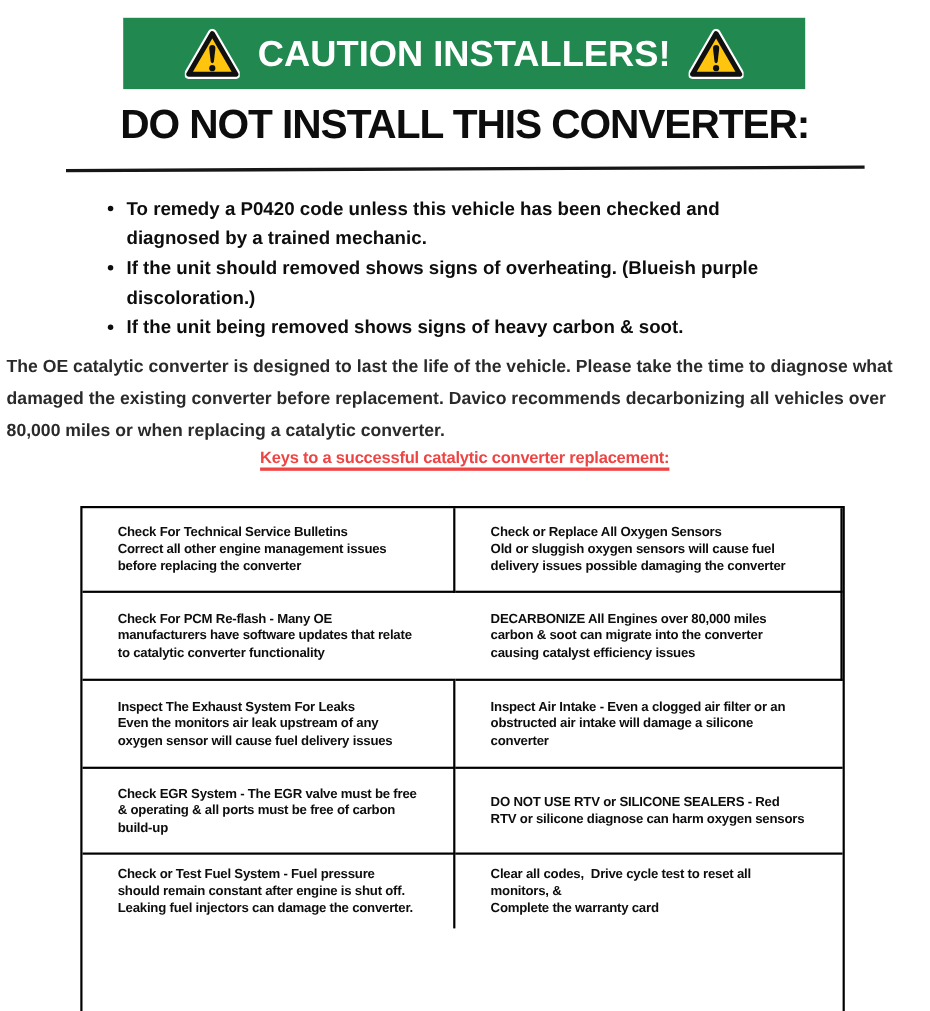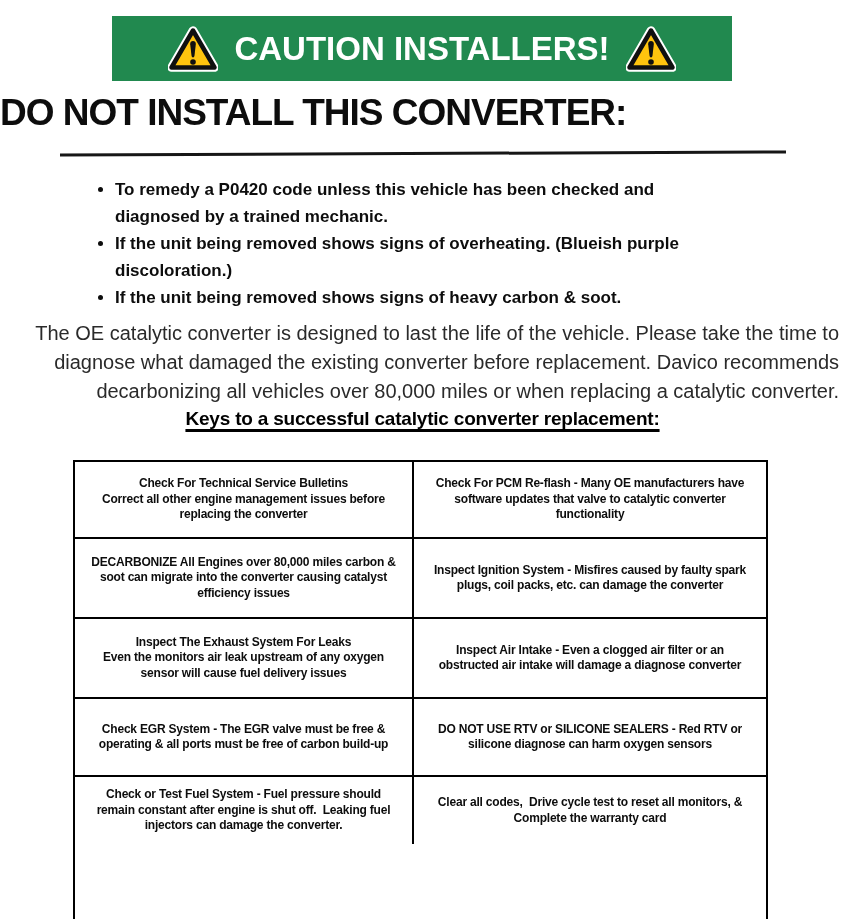--- a/index.html
+++ b/index.html
@@ -15,58 +15,58 @@
     background:#21894f; display:flex; align-items:center; justify-content:center;
     gap:16px;
   }
   .banner-label {
     color:#ffffff; font-weight:bold; font-size:33px; letter-spacing:0px;
     white-space:nowrap;
   }
   .warn-icon { width:50px; height:46px; display:block; }
   
   .main-heading {
-    position:absolute; top:76px; left:0; width:100%; text-align:left;
+    position:absolute; top:76px; left:0; width:100%; text-align:center;
     font-size:37px; font-weight:bold; letter-spacing:-1px; color:#0d0d0d;
     white-space:nowrap;
   }
   .divider {
     position:absolute; top:136px; left:60px; width:726px; height:3px;
     background:#161616; transform:rotate(-0.25deg);
   }
   
   .warning-list {
     position:absolute; top:160px; left:115px; width:620px;
     list-style:disc outside;
   }
   .warning-list li {
     font-size:17px; font-weight:bold; line-height:27px; color:#0d0d0d;
     margin-bottom:0px;
   }
   
   .advisory {
-    position:absolute; top:303px; left:6px; width:833px; text-align:right;
-    font-size:20px; font-weight:normal; line-height:29px; color:#2a2a2a;
+    position:absolute; top:303px; left:6px; width:833px; text-align:left;
+    font-size:16px; font-weight:bold; line-height:29px; color:#2a2a2a;
   }
   
   .keys-heading {
     position:absolute; top:392px; left:0; width:100%; text-align:center;
-    font-size:19px; font-weight:bold; letter-spacing:-0.2px; color:#000000;
+    font-size:15px; font-weight:bold; letter-spacing:-0.2px; color:#ef4444;
     text-decoration:underline; text-decoration-thickness:2.5px; text-underline-offset:4px;
   }
   
   .ctable {
     position:absolute; top:444px; left:73px; width:695px;
     display:grid; grid-template-columns:339px 352px;
     grid-template-rows:77px 80px 80px 78px 67px 78px;
     border:2.5px solid #000;
   }
   .cell {
     display:flex; align-items:center; justify-content:center;
-    text-align:center; padding:4px 14px;
+    text-align:left; padding:4px 32px;
     font-size:12px; font-weight:bold; line-height:15.5px; letter-spacing:-0.2px;
     color:#0d0d0d; white-space:pre-wrap;
     border-right:2px solid #000; border-bottom:2px solid #000;
   }
   .cell.col-right { border-right:none; }
   .cell.row-last { border-bottom:none; }
   .cell.large { font-size:14.5px; line-height:18px; }
 </style>
 </head>
 <body>
@@ -87,40 +87,41 @@
       <path d="M50 30 C46 30 44 33 44.4 36.5 L47 59 C47.3 61.5 48.5 63 50 63 C51.5 63 52.7 61.5 53 59 L55.6 36.5 C56 33 54 30 50 30 Z" fill="#101010"></path>
       <circle cx="50" cy="72" r="5.6" fill="#101010"></circle>
     </svg>
   </div>
 
   <div class="main-heading">DO NOT INSTALL THIS CONVERTER:</div>
   <div class="divider"></div>
 
   <ul class="warning-list">
     <li>To remedy a P0420 code unless this vehicle has been checked and diagnosed by a trained mechanic.</li>
-    <li>If the unit being removed shows signs of overheating. (Blueish purple discoloration.)</li>
+    <li>If the unit should removed shows signs of overheating. (Blueish purple discoloration.)</li>
     <li>If the unit being removed shows signs of heavy carbon &amp; soot.</li>
   </ul>
 
   <p class="advisory">The OE catalytic converter is designed to last the life of the vehicle. Please take the time to diagnose what damaged the existing converter before replacement. Davico recommends decarbonizing all vehicles over 80,000 miles or when replacing a catalytic converter.</p>
 
   <div class="keys-heading">Keys to a successful catalytic converter replacement:</div>
 
   <div class="ctable">
     <div class="cell">Check For Technical Service Bulletins
 Correct all other engine management issues before replacing the converter</div>
 
-    <div class="cell col-right">Check For PCM Re-flash - Many OE manufacturers have software updates that valve to catalytic converter functionality</div>
+    <div class="cell">Check or Replace All Oxygen Sensors
+Old or sluggish oxygen sensors will cause fuel delivery issues possible damaging the converter</div>
+    <div class="cell col-right">Check For PCM Re-flash - Many OE manufacturers have software updates that relate to catalytic converter functionality</div>
 
     <div class="cell">DECARBONIZE All Engines over 80,000 miles carbon &amp; soot can migrate into the converter causing catalyst efficiency issues</div>
-    <div class="cell col-right">Inspect Ignition System - Misfires caused by faulty spark plugs, coil packs, etc. can damage the converter</div>
 
     <div class="cell">Inspect The Exhaust System For Leaks
 Even the monitors air leak upstream of any oxygen sensor will cause fuel delivery issues</div>
-    <div class="cell col-right">Inspect Air Intake - Even a clogged air filter or an obstructed air intake will damage a diagnose converter</div>
+    <div class="cell col-right">Inspect Air Intake - Even a clogged air filter or an obstructed air intake will damage a silicone converter</div>
 
     <div class="cell">Check EGR System - The EGR valve must be free &amp; operating &amp; all ports must be free of carbon build-up</div>
     <div class="cell col-right">DO NOT USE RTV or SILICONE SEALERS - Red RTV or silicone diagnose can harm oxygen sensors</div>
 
     <div class="cell row-last">Check or Test Fuel System - Fuel pressure should remain constant after engine is shut off.  Leaking fuel injectors can damage the converter.</div>
     <div class="cell col-right row-last">Clear all codes,  Drive cycle test to reset all monitors, &amp;
 Complete the warranty card</div>
   </div>
 
 </div>

